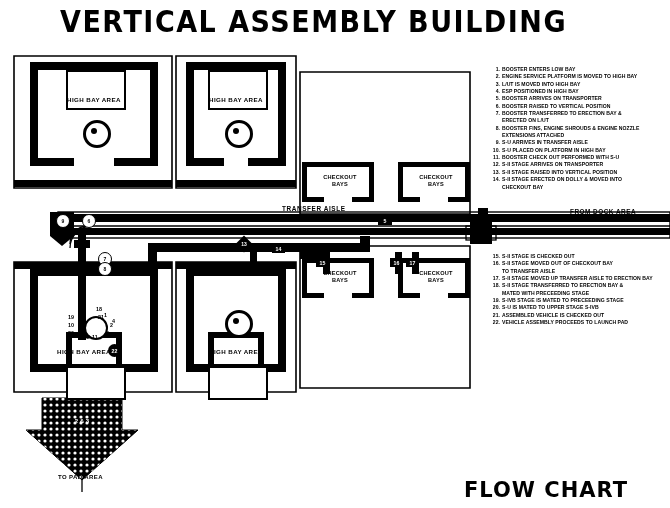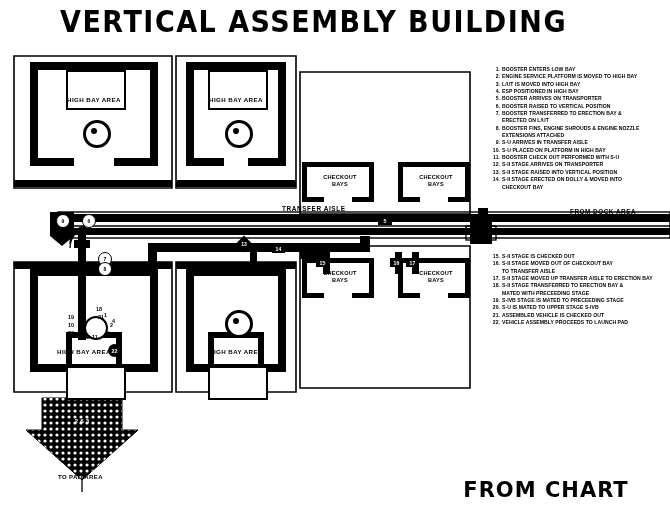--- a/index.html
+++ b/index.html
@@ -419,14 +419,14 @@
       <div class="leg-row">
         <span class="leg-n">21.</span>
         <span class="leg-t">ASSEMBLED VEHICLE IS CHECKED OUT</span>
       </div>
       <div class="leg-row">
         <span class="leg-n">22.</span>
         <span class="leg-t">VEHICLE ASSEMBLY PROCEEDS TO LAUNCH PAD</span>
       </div>
     </div>
 
-  <div id="flowchart-label">FROM  CHART</div>
+  <div id="flowchart-label">FLOW  CHART</div>
 </div>
 
 </body></html>

